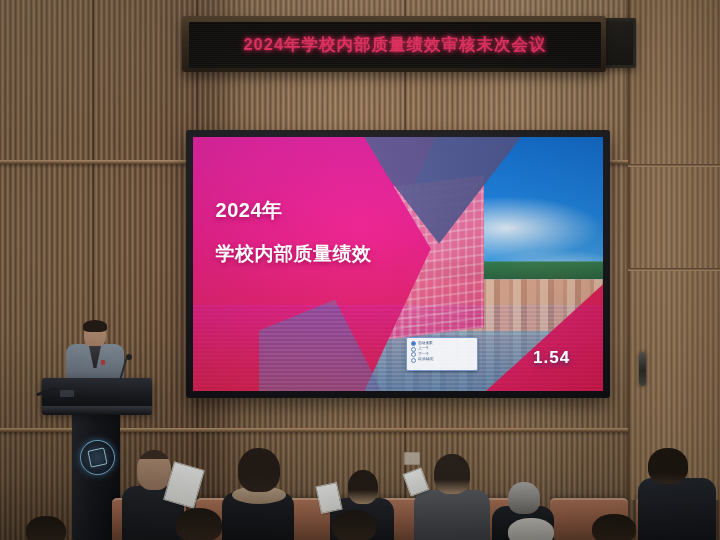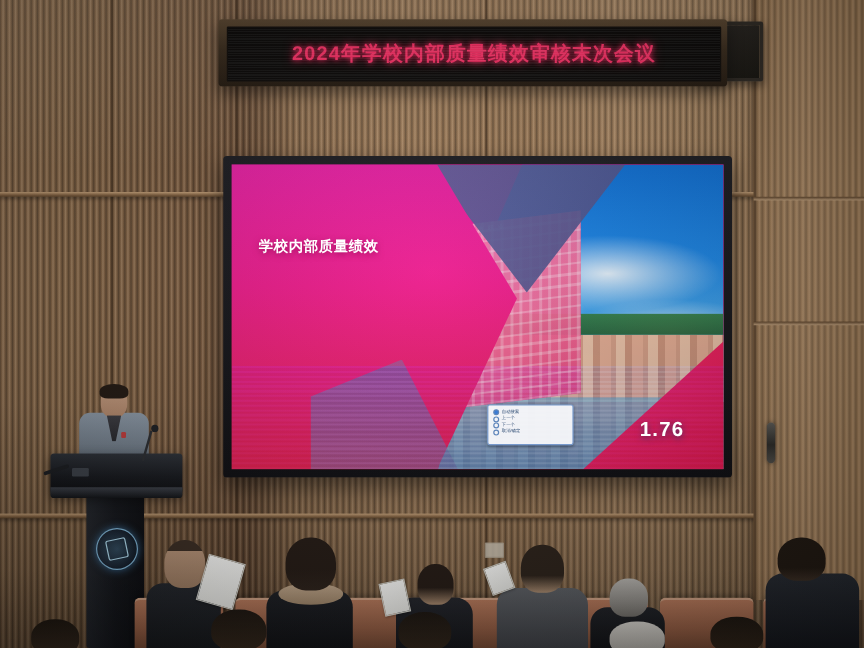--- a/index.html
+++ b/index.html
@@ -186,21 +186,21 @@
     transform:skewY(-7deg);
   }
   
   .slide-text{
     position:absolute;left:5.5%;top:24%;
     color:#fff;font-weight:bold;line-height:1.28;
     text-shadow:0 2px 5px rgba(120,0,60,.55);
     z-index:6;
   }
   .slide-text .l1{font-size:20px;letter-spacing:.5px;}
-  .slide-text .l2{font-size:12px;letter-spacing:.5px;}
+  .slide-text .l2{font-size:19px;letter-spacing:.5px;margin-top:18px;}
   .slide-text .l3{font-size:19px;letter-spacing:.5px;}
   
   .slide-date{
     position:absolute;right:8%;bottom:9%;
     color:#fff;font-size:17px;font-weight:bold;letter-spacing:1px;
     text-shadow:0 2px 5px rgba(0,60,110,.6);
     z-index:6;
   }
   
   .osd{
@@ -368,24 +368,25 @@
       <div class="building"></div>
       <div class="building-sign">江 苏 城 市 职 业</div>
 
       <div class="wedge wedge-slate-top"></div>
       <div class="wedge wedge-mag-left"></div>
       <div class="wedge wedge-mag-bottomright"></div>
       <div class="wedge wedge-slate-bottomleft"></div>
       <div class="water"></div>
 
       <div class="slide-text">
+        <div class="l1">2024年</div>
         <div class="l2">学校内部质量绩效</div>
       </div>
 
-      <div class="slide-date">1.76</div>
+      <div class="slide-date">1.54</div>
 
       <div class="osd">
         <div class="osd-row">
           <span class="osd-dot on"></span>
           <span>自动搜索</span>
         </div>
         <div class="osd-row">
           <span class="osd-dot"></span>
           <span>上一个</span>
         </div>

